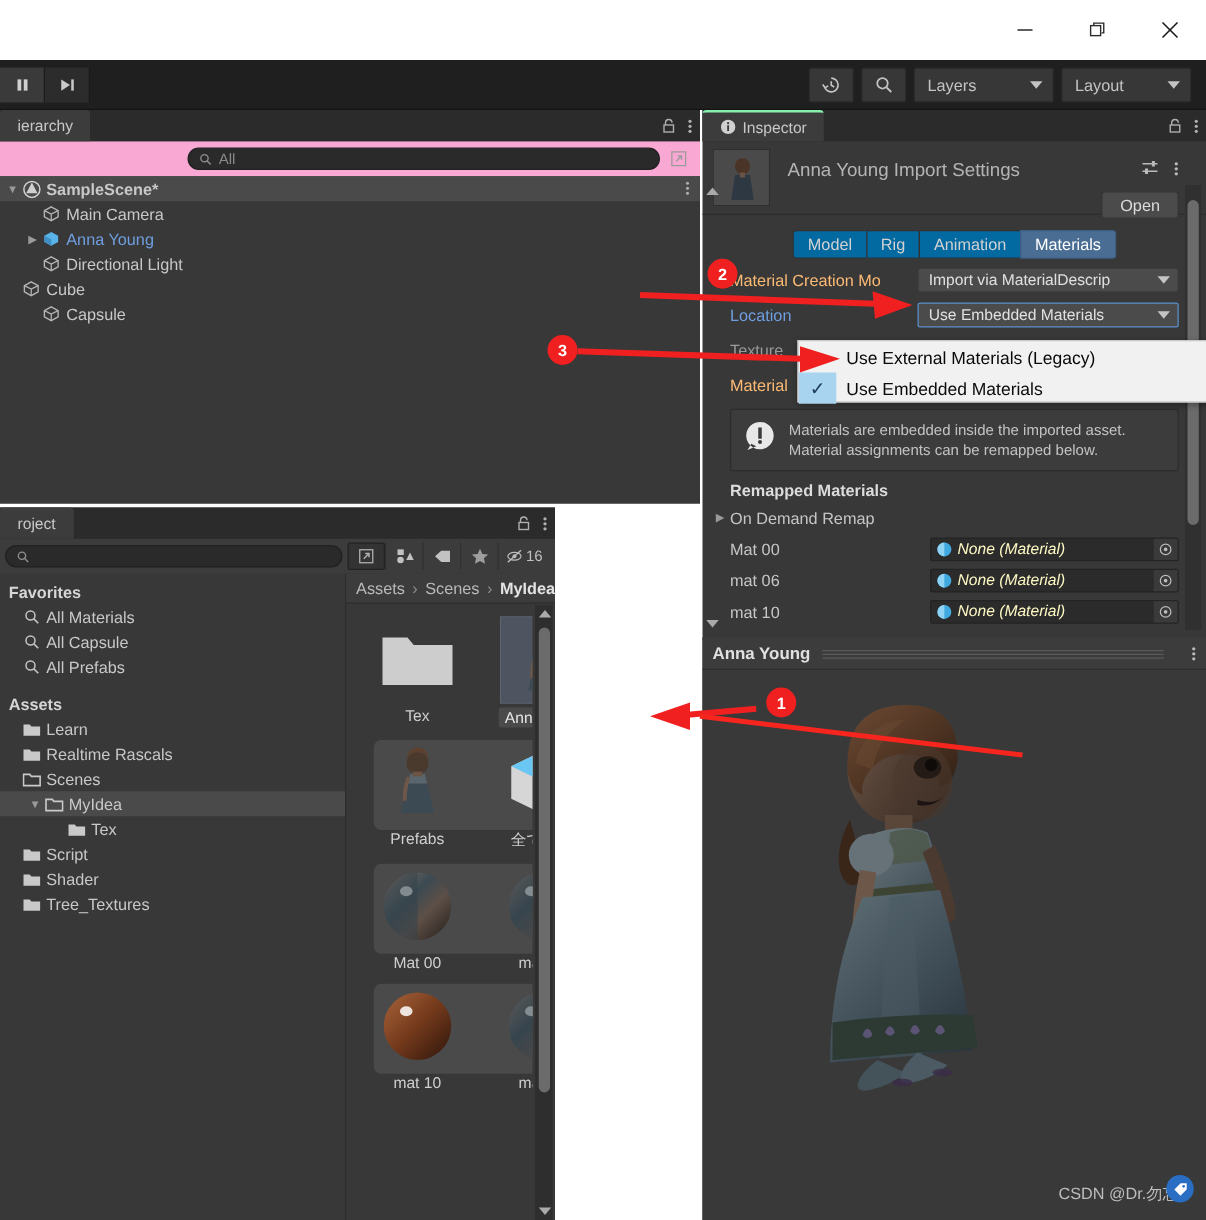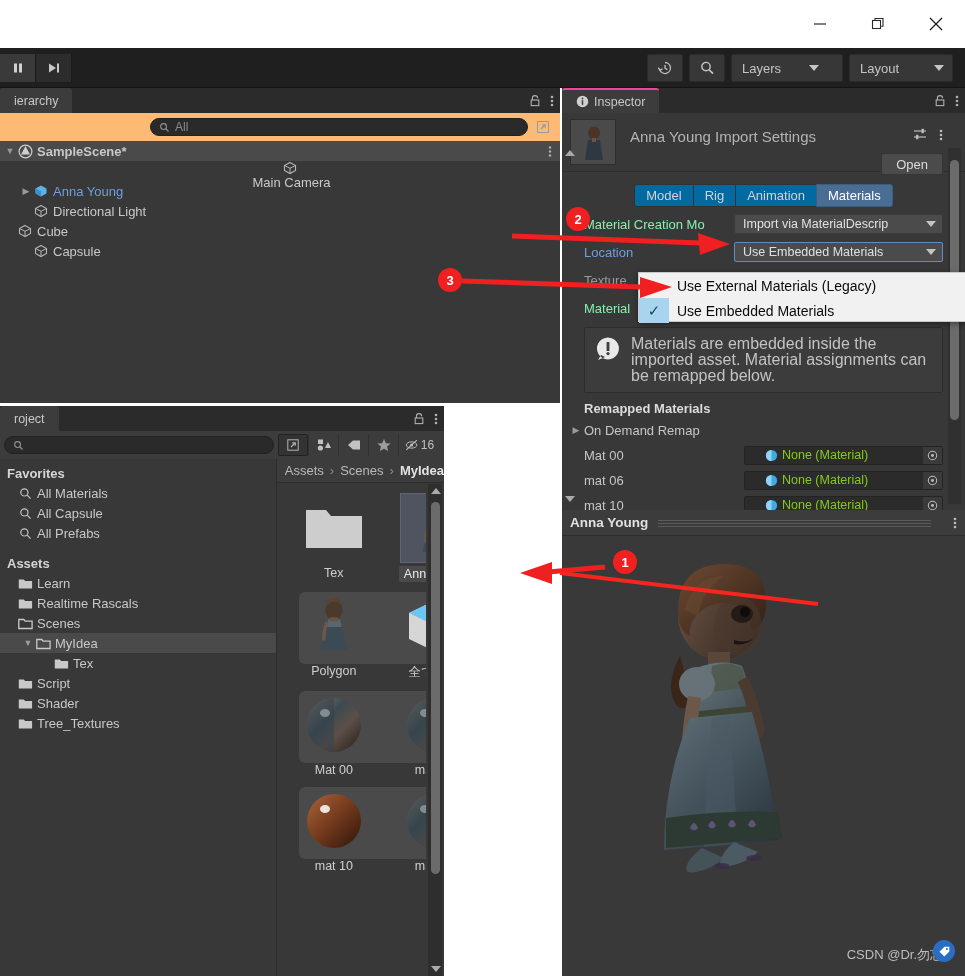--- a/index.html
+++ b/index.html
@@ -39,41 +39,41 @@
     height: 28px; min-width: 36px; padding: 0 8px; background: #373737;
     border: 1px solid #2a2a2a; border-radius: 2px;
     display: flex; align-items: center; justify-content: center;
     color: #c4c4c4; font-size: 13px;
   }
   .tdrop {
     height: 28px; background: #373737; border: 1px solid #2a2a2a; border-radius: 2px;
     display: flex; align-items: center; padding: 0 8px 0 10px;
     color: #c4c4c4; font-size: 13px; gap: 28px;
   }
-  .tdrop.layers { width: 112px; }
+  .tdrop.layers { width: 112px; justify-content: space-between; }
   .tdrop.layout { width: 104px; justify-content: space-between; }
   .caret-d { width: 0; height: 0; border-left: 5px solid transparent; border-right: 5px solid transparent; border-top: 6px solid #c4c4c4; }
 
   
   .panel { position: absolute; background: #383838; }
   .panel-tabstrip {
     height: 25px; background: #2b2b2b; display: flex; align-items: stretch; position: relative;
   }
   .panel-tab {
     height: 25px; padding: 0 14px; display: flex; align-items: center; gap: 5px;
     color: #c8c8c8; font-size: 12.5px; background: #3c3c3c;
     border-top-left-radius: 3px; border-top-right-radius: 3px;
   }
-  .panel-tab.active-blue { border-top: 2px solid #ec4899; }
+  .panel-tab.active-blue { border-top: 2px solid #86efac; }
   .tabtools { position: absolute; right: 6px; top: 0; height: 25px; display: flex; align-items: center; gap: 9px; }
 
   
   #hierarchy { left: 0; top: 88px; width: 560px; height: 315px; background: #383838; }
   .hsearchrow {
-    height: 28px; background: #fdba74; display: flex; align-items: center; padding: 0 6px 0 150px;
+    height: 28px; background: #f9a8d4; display: flex; align-items: center; padding: 0 6px 0 150px;
   }
   .searchfield {
     flex: 1; height: 18px; background: #2a2a2a; border: 1px solid #212121; border-radius: 9px;
     display: flex; align-items: center; padding: 0 8px; gap: 5px; color: #8a8a8a; font-size: 12px;
   }
   .hrow { height: 20px; display: flex; align-items: center; color: #c8c8c8; font-size: 13px; padding-left: 4px; position: relative; }
   .hrow.scene { background: #4a4a4a; font-weight: bold; }
   .tri { width: 12px; display: inline-block; text-align: center; color: #9a9a9a; font-size: 9px; }
   .tri.empty { color: transparent; }
   .hicon { width: 18px; display: flex; align-items: center; justify-content: center; }
@@ -133,39 +133,39 @@
   .tabrow { display: flex; justify-content: center; margin-top: 12px; }
   .itab {
     height: 23px; padding: 0 11px; background: #0369a1; border: 1px solid #323232;
     color: #d2d2d2; font-size: 13px; display: flex; align-items: center; margin-left: -1px;
   }
   .itab:first-child { border-top-left-radius: 3px; border-bottom-left-radius: 3px; margin-left: 0; }
   .itab:last-child { border-top-right-radius: 3px; border-bottom-right-radius: 3px; }
   .itab.active { background: #4a6d93; border-color: #3d5d80; color: #ffffff; }
 
   .prop { display: flex; align-items: center; height: 22px; padding-left: 22px; margin-top: 6px; }
-  .prop .plabel { width: 150px; color: #86efac; font-size: 13px; overflow: hidden; white-space: nowrap; }
+  .prop .plabel { width: 150px; color: #fdba74; font-size: 13px; overflow: hidden; white-space: nowrap; }
   .prop .plabel.blue { color: #6f9fe0; }
   .pdrop {
     flex: 1; margin-right: 22px; height: 20px; background: #4b4b4b; border: 1px solid #3a3a3a; border-radius: 2px;
     display: flex; align-items: center; justify-content: space-between; padding: 0 6px 0 8px;
     color: #e0e0e0; font-size: 12.5px; overflow: hidden; white-space: nowrap;
   }
   .pdrop.focus { border: 1px solid #5b8fcc; }
   .helpbox {
     margin: 8px 22px 0 22px; background: #3c3c3c; border: 1px solid #2c2c2c; border-radius: 2px;
     display: flex; padding: 8px 10px; gap: 10px;
   }
-  .helpbox .txt { color: #c3c3c3; font-size: 16px; line-height: 16px; }
+  .helpbox .txt { color: #c3c3c3; font-size: 12px; line-height: 16px; }
   .secthdr { padding-left: 22px; margin-top: 8px; color: #dcdcdc; font-size: 13px; font-weight: bold; }
   .remaprow { display: flex; align-items: center; height: 22px; padding-left: 22px; margin-top: 3px; }
   .remaprow .rlabel { width: 160px; color: #c6c6c6; font-size: 13px; }
   .objfield {
     flex: 1; margin-right: 22px; height: 19px; background: #2b2b2b; border: 1px solid #232323; border-radius: 2px;
-    display: flex; align-items: center; color: #84cc16; font-size: 12.5px; gap: 4px; padding-left: 20px; position: relative;
+    display: flex; align-items: center; color: #fef9c3; font-size: 12.5px; gap: 4px; padding-left: 4px; position: relative; font-style: italic;
   }
   .objfield .pick { position: absolute; right: 0; top: 0; width: 19px; height: 17px; background: #3a3a3a;
     display: flex; align-items: center; justify-content: center; }
   .insp-scroll { position: absolute; right: 4px; top: 60px; bottom: 8px; width: 13px; background: #303030; }
   .insp-scroll .thumb { position: absolute; left: 2px; top: 12px; width: 9px; height: 260px; background: #6b6b6b; border-radius: 5px; }
 
   
   #preview { left: 562px; top: 510px; width: 403px; height: 466px; background: #383838; }
   .prev-head { height: 26px; background: #3c3c3c; display: flex; align-items: center; padding: 0 8px; gap: 10px; border-bottom: 1px solid #2d2d2d; }
   .prev-title { color: #e0e0e0; font-size: 13.5px; font-weight: bold; }
@@ -302,21 +302,21 @@
               <polygon points="7.5,2 12,10.5 3,10.5" fill="#cfcfcf"></polygon>
             </svg>
           </span>
           <span class="hname">SampleScene*</span>
           <span style="position: absolute; right: 8px; color: rgb(176, 176, 176); font-size: 11px; line-height: 8px;"><svg width="4" height="13" viewBox="0 0 4 13">
               <circle cx="2" cy="2.5" r="1.2" fill="#b0b0b0"></circle>
               <circle cx="2" cy="6.5" r="1.2" fill="#b0b0b0"></circle>
               <circle cx="2" cy="10.5" r="1.2" fill="#b0b0b0"></circle>
             </svg></span>
         </div>
-        <div class="hrow" style="padding-left: 20px; flex-direction: column;">
+        <div class="hrow" style="padding-left: 20px;">
           <span class="tri empty"></span>
           <span class="hicon">
             <svg width="14" height="14" viewBox="0 0 14 14">
               <polygon points="7,1.5 12.5,4.5 12.5,9.5 7,12.5 1.5,9.5 1.5,4.5" fill="none" stroke="#b5b5b5" stroke-width="1.1"></polygon>
               <polyline points="1.5,4.5 7,7.3 12.5,4.5" fill="none" stroke="#b5b5b5" stroke-width="1"></polyline>
               <line x1="7" y1="7.3" x2="7" y2="12.5" stroke="#b5b5b5" stroke-width="1"></line>
             </svg>
           </span>
           <span class="hname">Main Camera</span>
         </div>
@@ -580,21 +580,21 @@
                 <div class="gthumb">
                   <svg width="58" height="62" viewBox="0 0 60 64">
                     <ellipse cx="30" cy="16" rx="9" ry="9.5" fill="#4a3a2d"></ellipse>
                     <path d="M21 13 q1 -10 9 -10 q9 0 9 10 q-2 -6 -9 -6 q-7 0 -9 6 z" fill="#5d4130"></path>
                     <path d="M24 25 h12 l2 8 h-16 z" fill="#5a666d"></path>
                     <path d="M22 33 h16 l6 24 h-28 z" fill="#3c4a54"></path>
                     <rect x="26" y="23" width="8" height="4" fill="#6b5444"></rect>
                     <path d="M21 27 q-4 12 -3 20 l3 0 q0 -10 3 -19 z" fill="#6d5748"></path>
                   </svg>
                 </div>
-                <div class="glabel">Polygon</div>
+                <div class="glabel">Prefabs</div>
               </div>
               <div class="gitem" style="position: relative; z-index: 2;">
                 <div class="gthumb">
                   <svg width="60" height="58" viewBox="0 0 60 58">
                     <polygon points="30,4 55,16 55,42 30,54 5,42 5,16" fill="#d6d6d6"></polygon>
                     <polygon points="30,4 55,16 30,28 5,16" fill="#6ac6f2"></polygon>
                     <polygon points="30,28 55,16 55,42 30,54" fill="#4fb4e8"></polygon>
                     <rect x="26" y="8" width="8" height="42" fill="#e8e8e8" transform="rotate(8 30 29)"></rect>
                   </svg>
                 </div>

